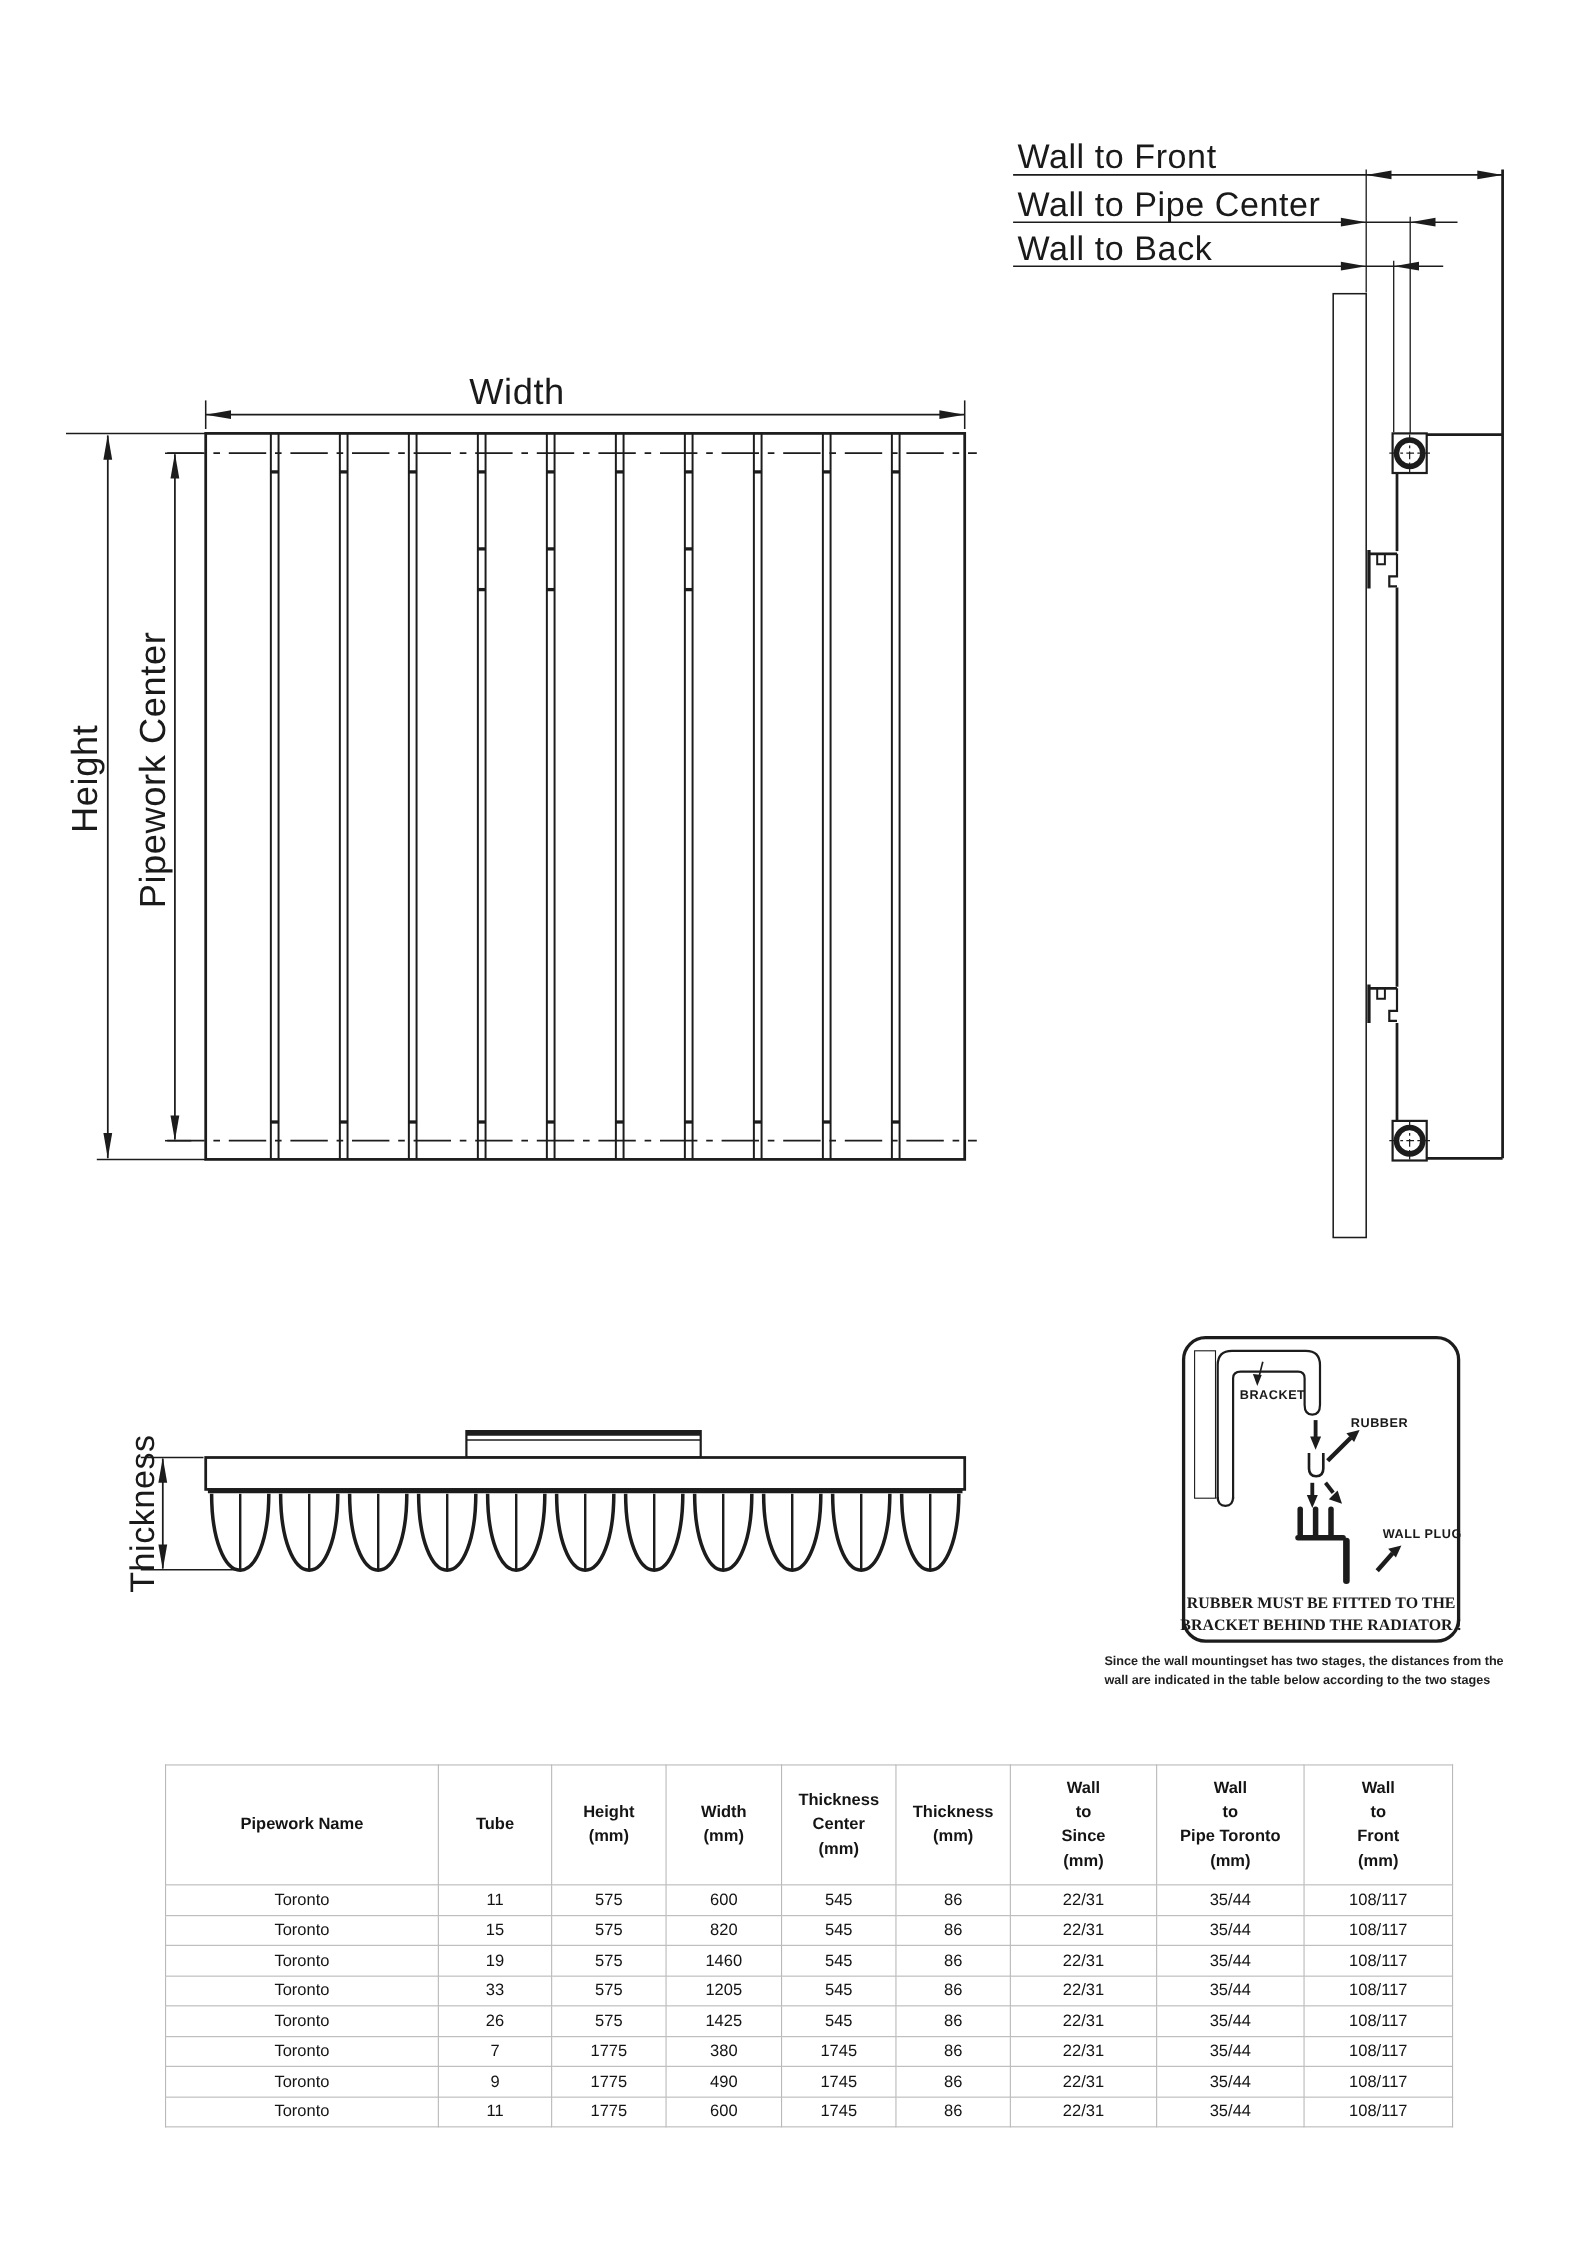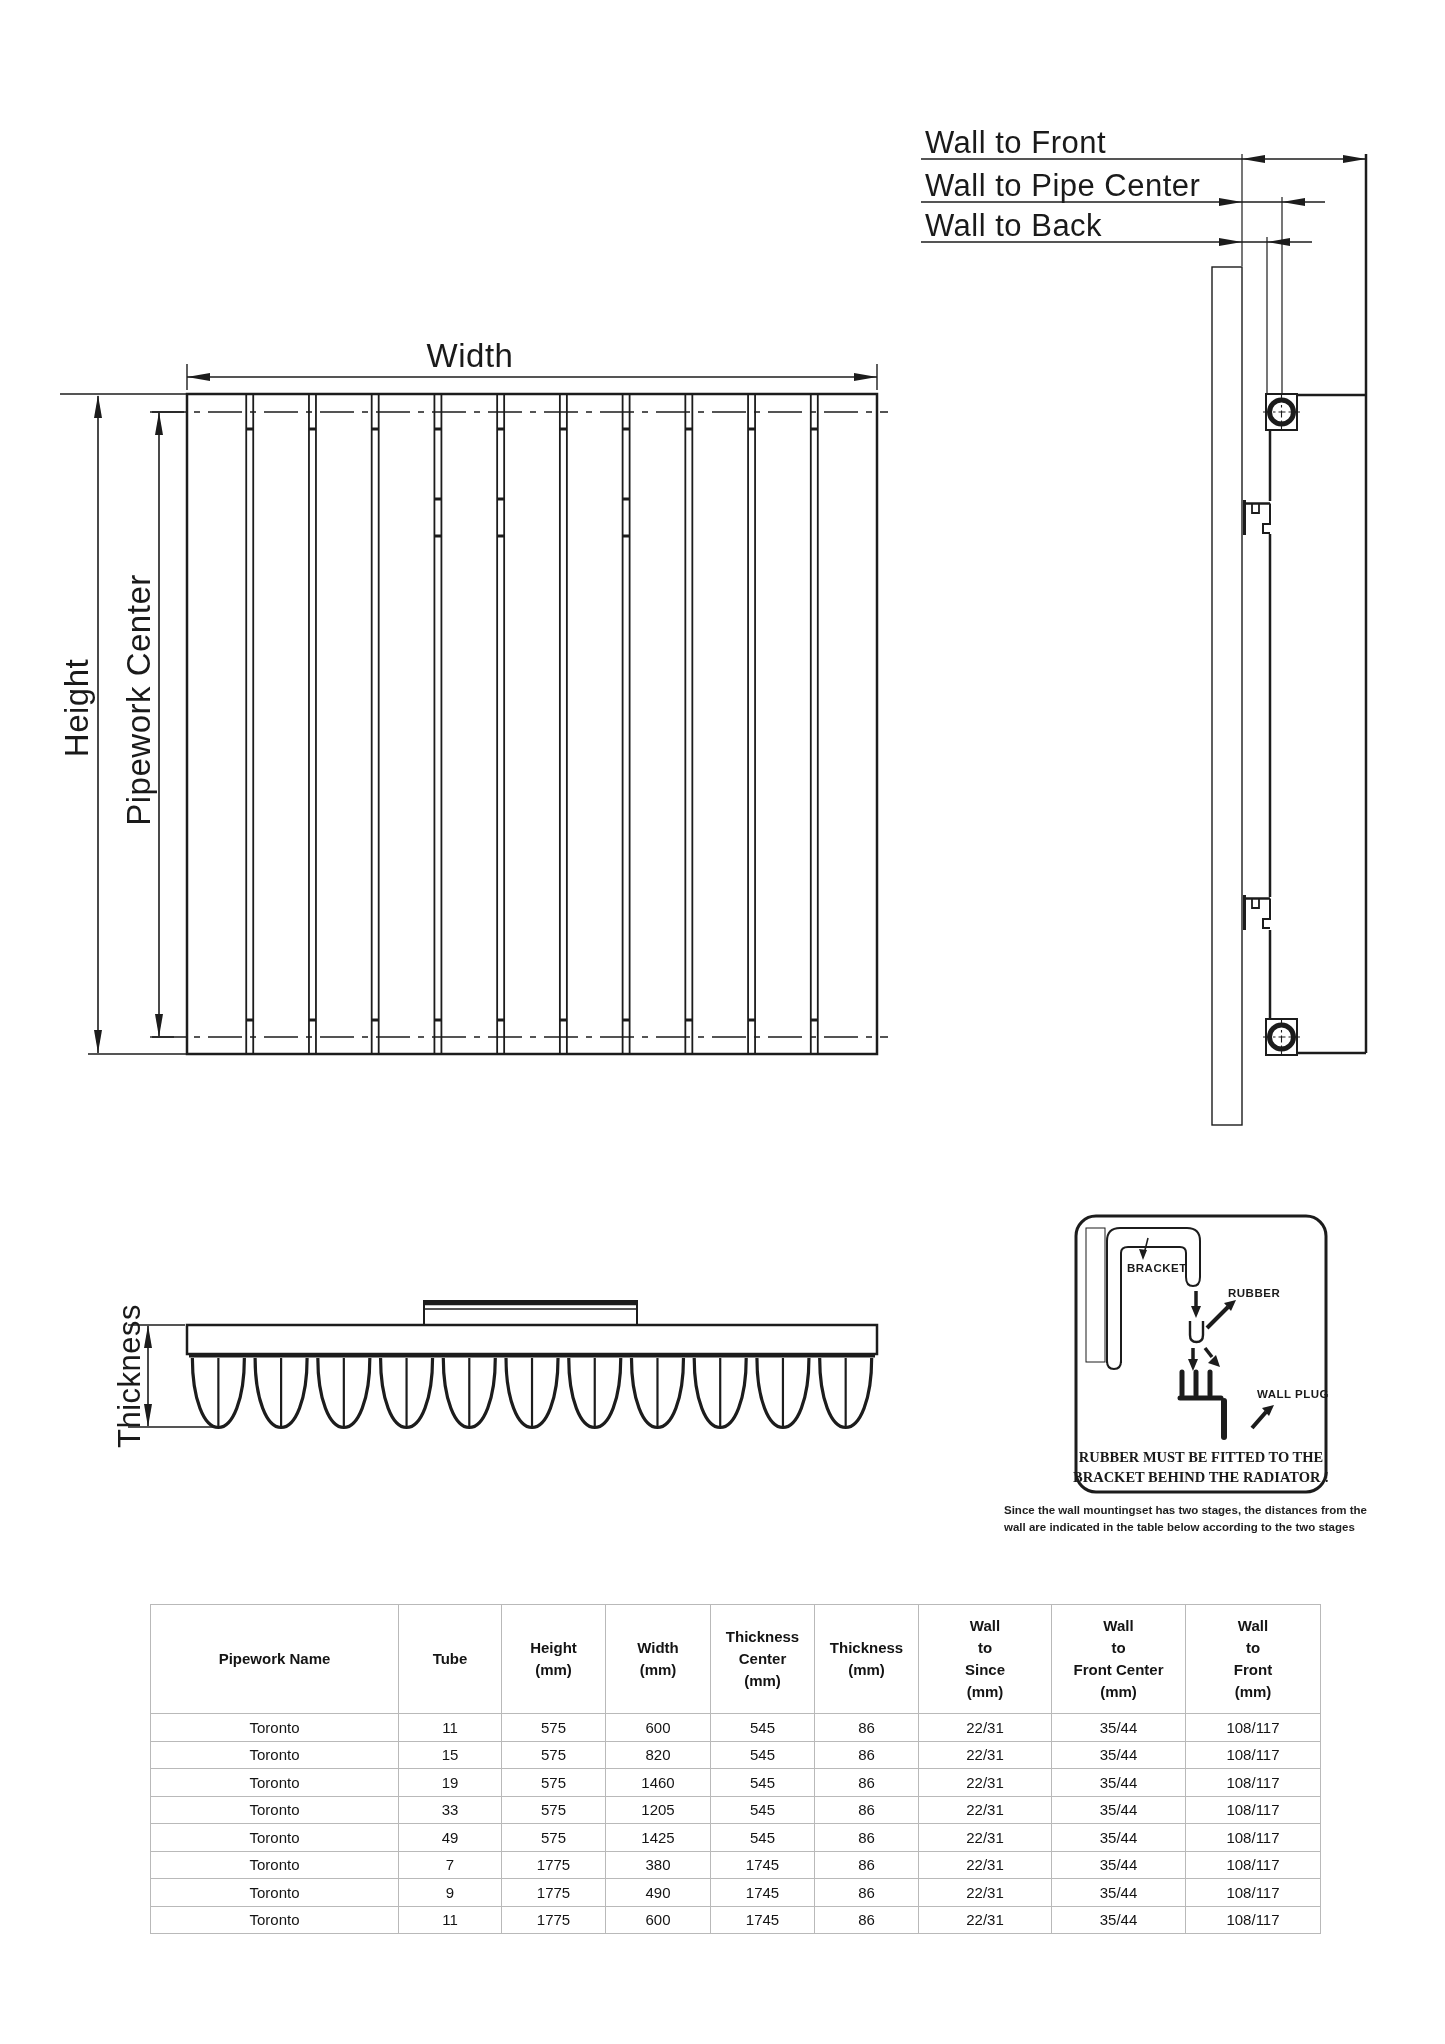--- a/index.html
+++ b/index.html
@@ -287,21 +287,21 @@
           </th>
           <th>
             <div>Wall</div>
             <div>to</div>
             <div>Since</div>
             <div>(mm)</div>
           </th>
           <th>
             <div>Wall</div>
             <div>to</div>
-            <div>Front Center</div>
+            <div>Pipe Toronto</div>
             <div>(mm)</div>
           </th>
           <th>
             <div>Wall</div>
             <div>to</div>
             <div>Front</div>
             <div>(mm)</div>
           </th>
         </tr>
   </thead>
@@ -345,21 +345,21 @@
           <td>575</td>
           <td>1205</td>
           <td>545</td>
           <td>86</td>
           <td>22/31</td>
           <td>35/44</td>
           <td>108/117</td>
         </tr>
         <tr>
           <td>Toronto</td>
-          <td>49</td>
+          <td>26</td>
           <td>575</td>
           <td>1425</td>
           <td>545</td>
           <td>86</td>
           <td>22/31</td>
           <td>35/44</td>
           <td>108/117</td>
         </tr>
         <tr>
           <td>Toronto</td>

